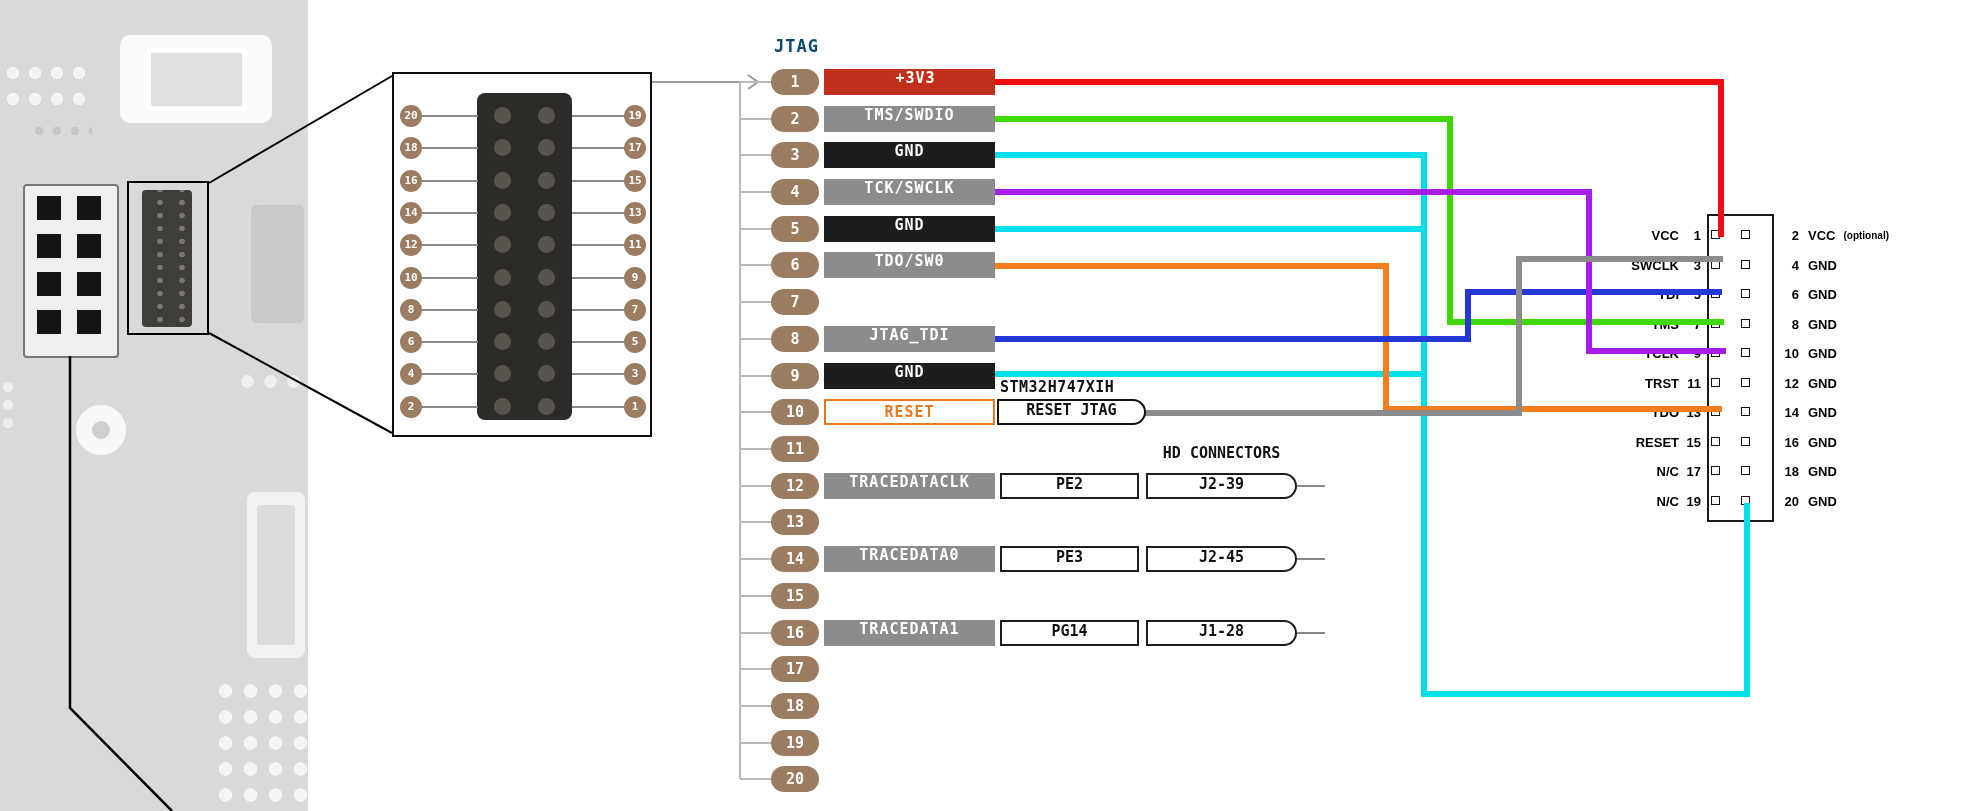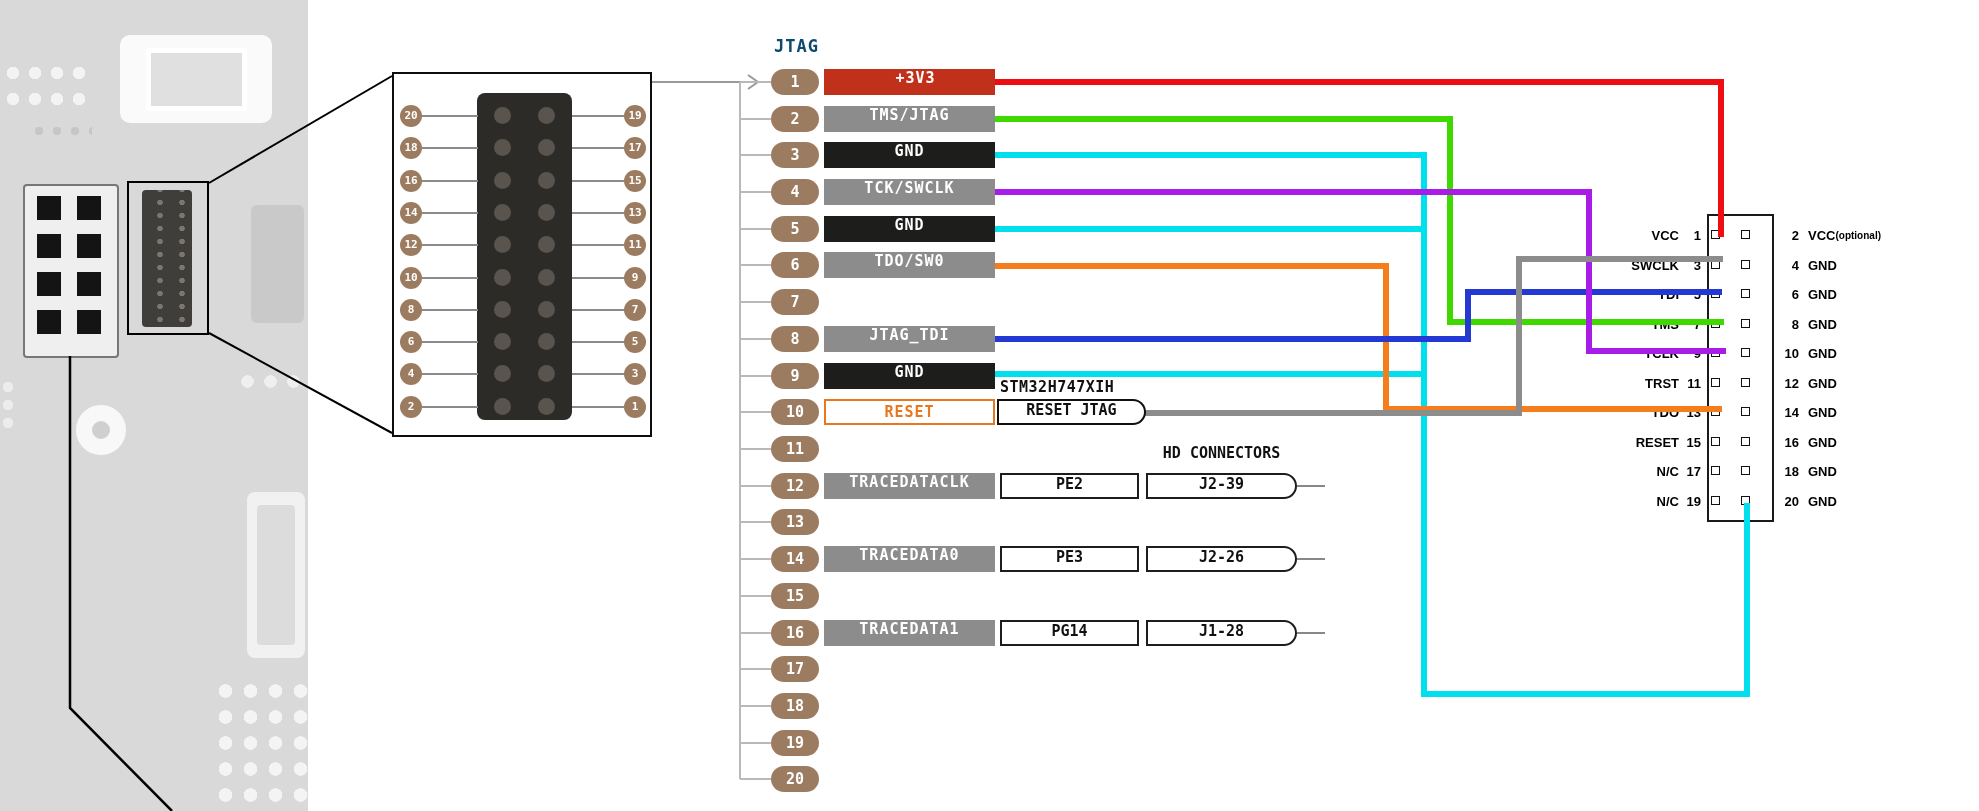--- a/index.html
+++ b/index.html
@@ -72,21 +72,21 @@
   .dbox{position:absolute;left:1707px;top:214px;width:67px;height:308px;border:2px solid #1a1a1a;box-sizing:border-box;background:transparent;}
   .drow{position:absolute;left:1539px;width:435px;height:18px;}
   .dsq{position:absolute;top:4px;width:9px;height:9px;border:1.5px solid #111;box-sizing:border-box;background:#fff;}
   .dsq.l{left:172px;} .dsq.r{left:202px;}
   .dlab-l{position:absolute;left:0;top:0;width:162px;height:18px;display:flex;justify-content:flex-end;align-items:center;
           font:bold 13px "Liberation Sans",sans-serif;color:#000;}
   .dlab-l .dnum{width:22px;text-align:right;}
   .dlab-r{position:absolute;left:242px;top:0;width:190px;height:18px;display:flex;align-items:center;
           font:bold 13px "Liberation Sans",sans-serif;color:#000;}
   .dlab-r .dnumr{width:18px;text-align:right;margin-right:9px;}
-  .dnote{font:bold 10px "Liberation Sans",sans-serif;margin-left:0;}
+  .dnote{font:bold 10px "Liberation Sans",sans-serif;margin-left:8px;}
 
   svg.overlay{position:absolute;left:0;top:0;pointer-events:none;}
 </style>
 </head>
 <body>
 
 <div class="stage">
 
   <div class="pcb">
     <div class="dots-tl"></div>
@@ -341,21 +341,21 @@
   <div class="bracket"></div>
 
   <div class="jrow" style="top:69px">
     <span class="stub"></span>
       <span class="pill">1</span>
       <span class="plabel power">+3V3</span>
   </div>
   <div class="jrow" style="top:106px">
     <span class="stub"></span>
       <span class="pill">2</span>
-      <span class="plabel signal">TMS/JTAG</span>
+      <span class="plabel signal">TMS/SWDIO</span>
   </div>
   <div class="jrow" style="top:142px">
     <span class="stub"></span>
       <span class="pill">3</span>
       <span class="plabel ground">GND</span>
   </div>
   <div class="jrow" style="top:179px">
     <span class="stub"></span>
       <span class="pill">4</span>
       <span class="plabel signal">TCK/SWCLK</span>
@@ -404,21 +404,21 @@
   </div>
   <div class="jrow" style="top:509px">
     <span class="stub"></span>
       <span class="pill">13</span>
   </div>
   <div class="jrow" style="top:546px">
     <span class="stub"></span>
       <span class="pill">14</span>
       <span class="plabel signal">TRACEDATA0</span>
       <span class="portbox">PE3</span>
-      <span class="hdpill">J2-26</span>
+      <span class="hdpill">J2-45</span>
       <span class="tail"></span>
   </div>
   <div class="jrow" style="top:583px">
     <span class="stub"></span>
       <span class="pill">15</span>
   </div>
   <div class="jrow" style="top:620px">
     <span class="stub"></span>
       <span class="pill">16</span>
       <span class="plabel signal">TRACEDATA1</span>

